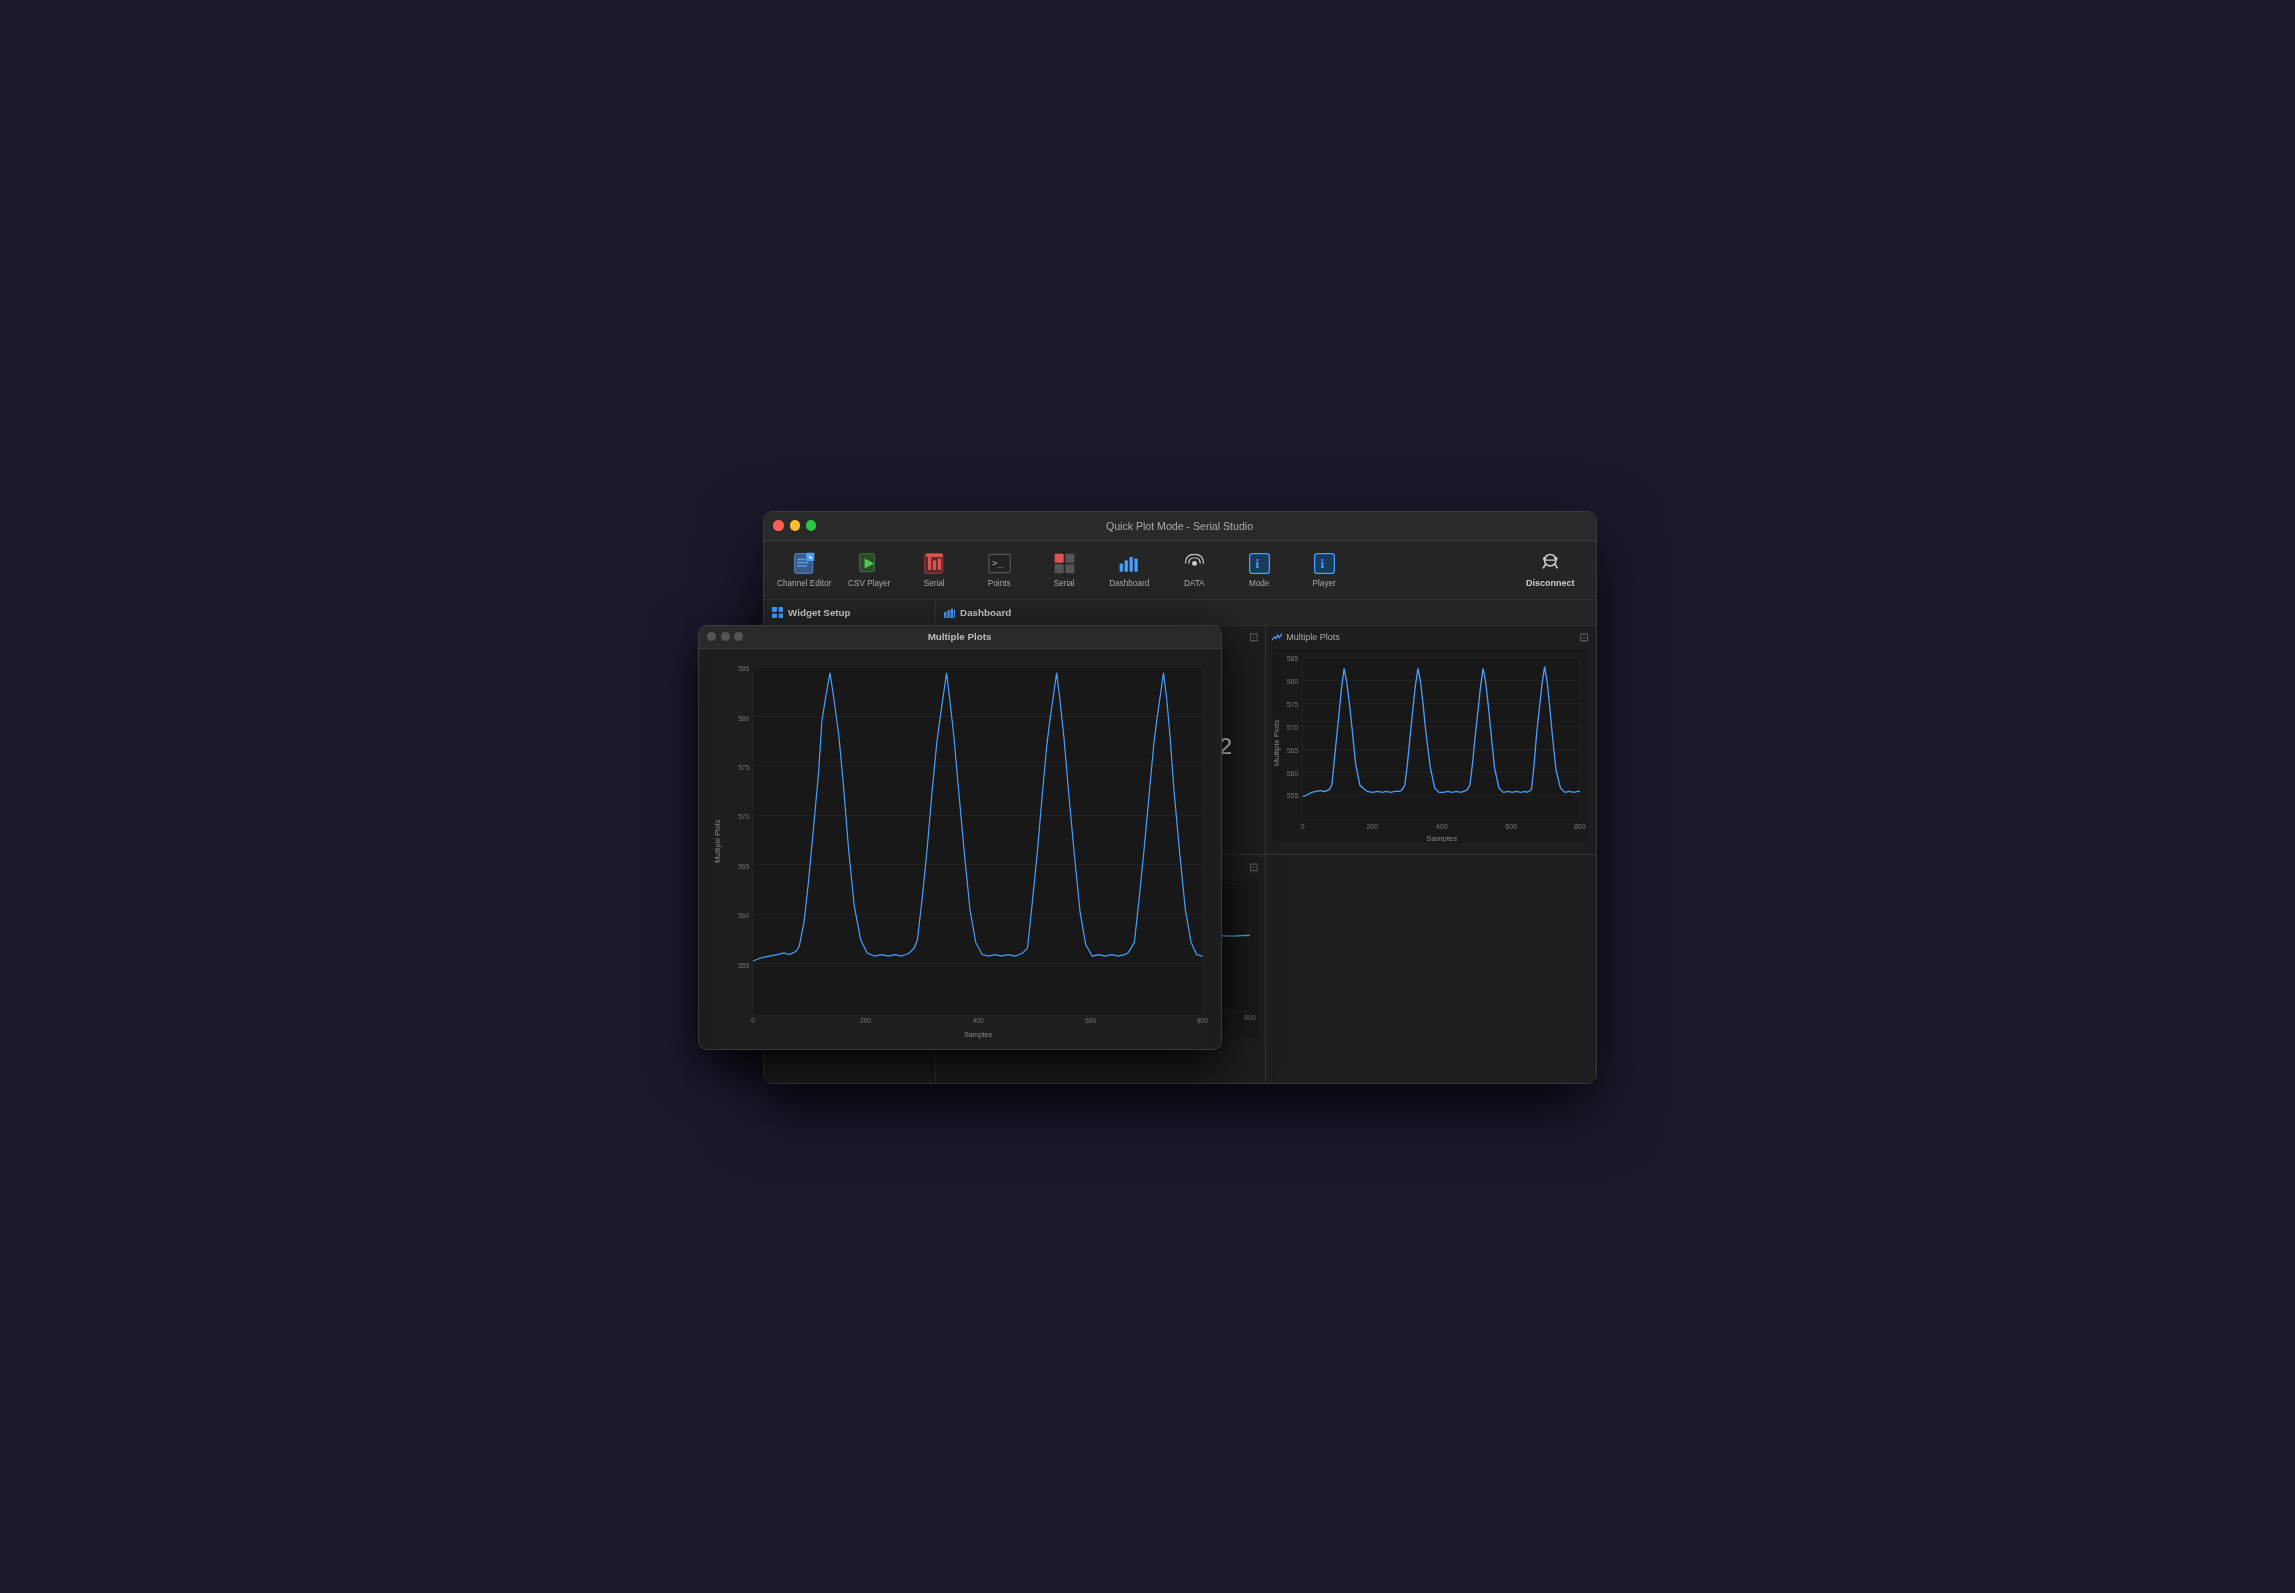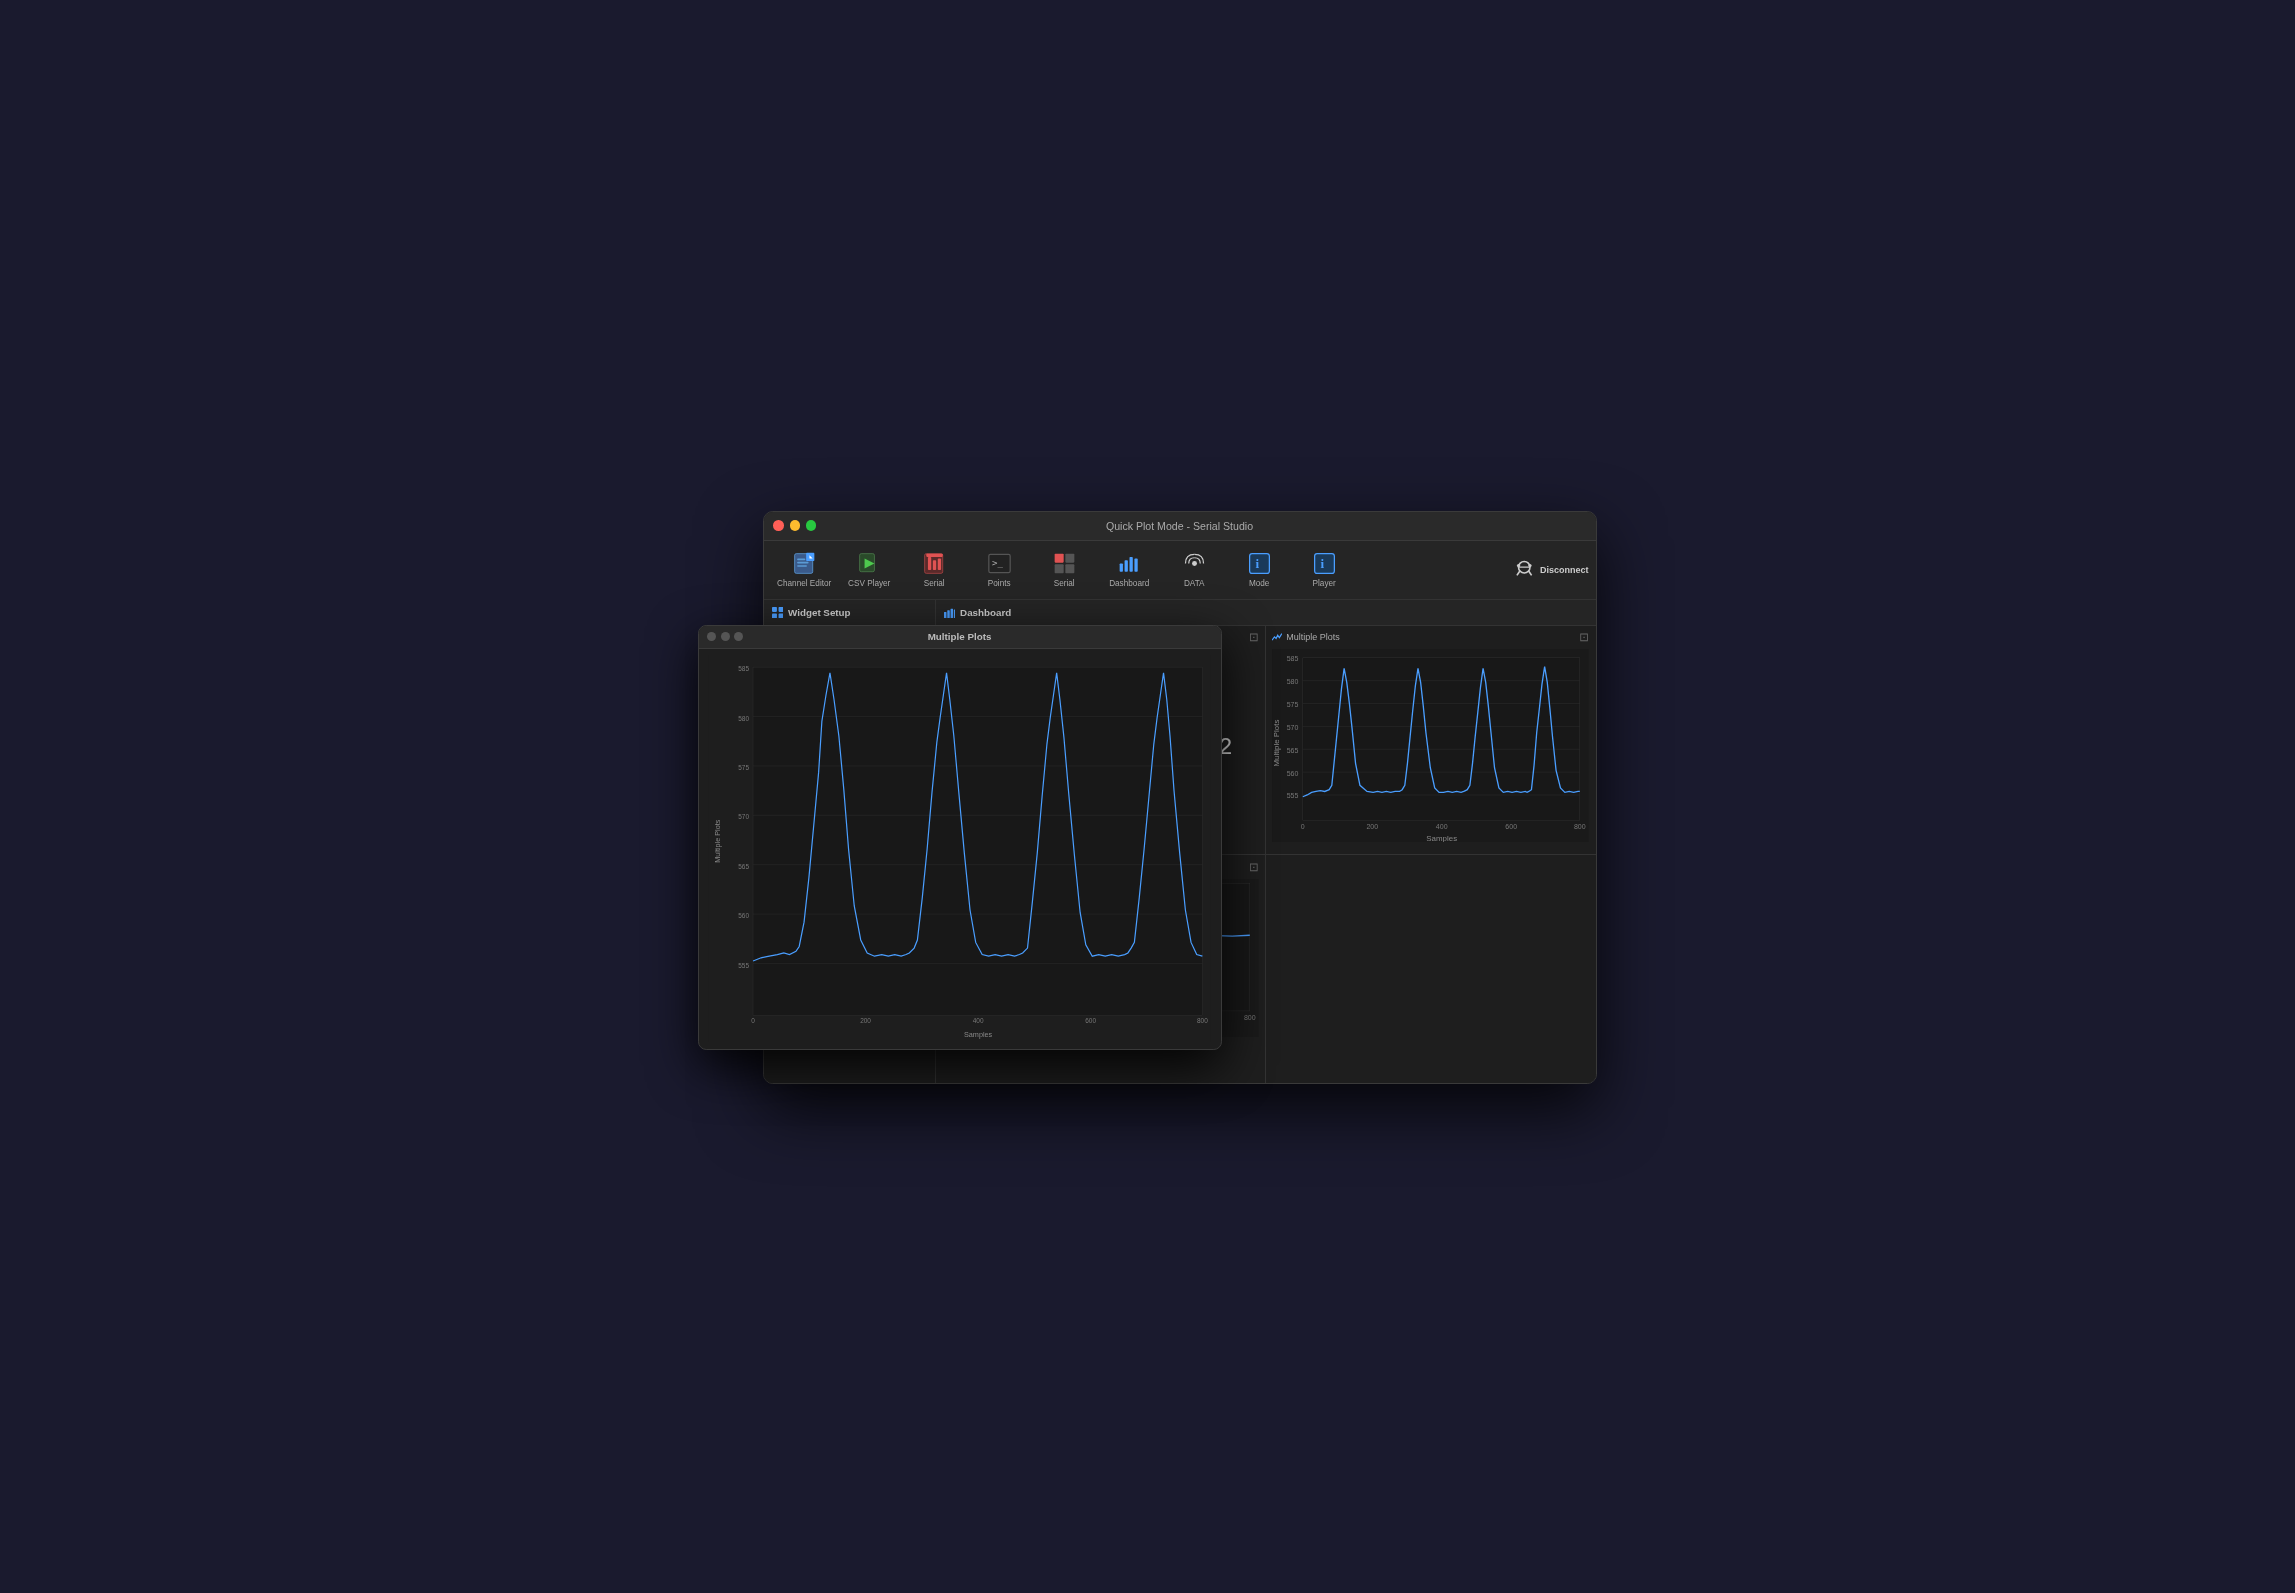--- a/index.html
+++ b/index.html
@@ -93,21 +93,21 @@
       justify-content: center;
     }
     .toolbar-label {
       font-size: 8.2px;
       color: #aaa;
       text-align: center;
     }
     .toolbar-spacer { flex: 1; }
     .toolbar-disconnect {
       display: flex;
-      flex-direction: row;
+      flex-direction: column;
       align-items: center;
       justify-content: center;
       width: 74px;
       height: 52px;
       cursor: pointer;
       border-radius: 6.5px;
       gap: 3.3px;
       padding: 3.3px;
     }
     .toolbar-disconnect .toolbar-label {

